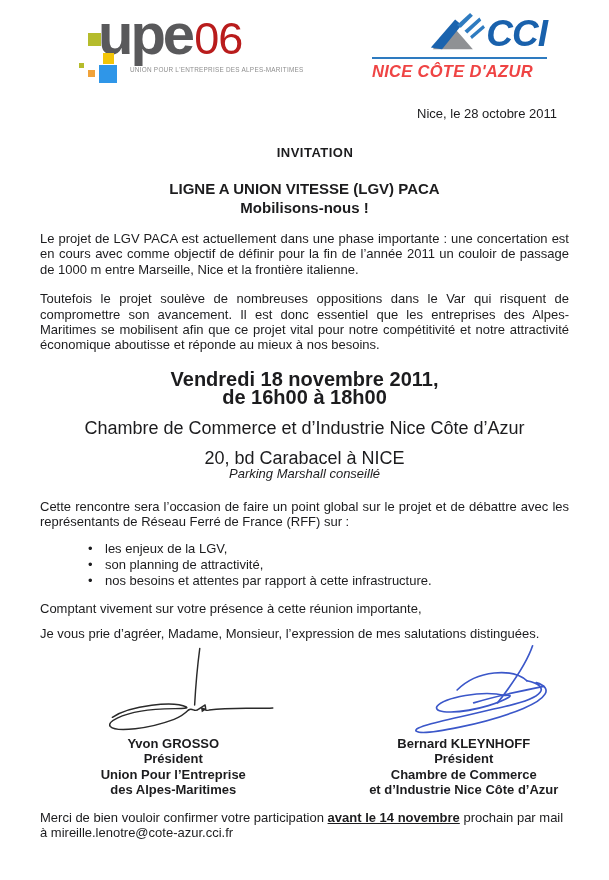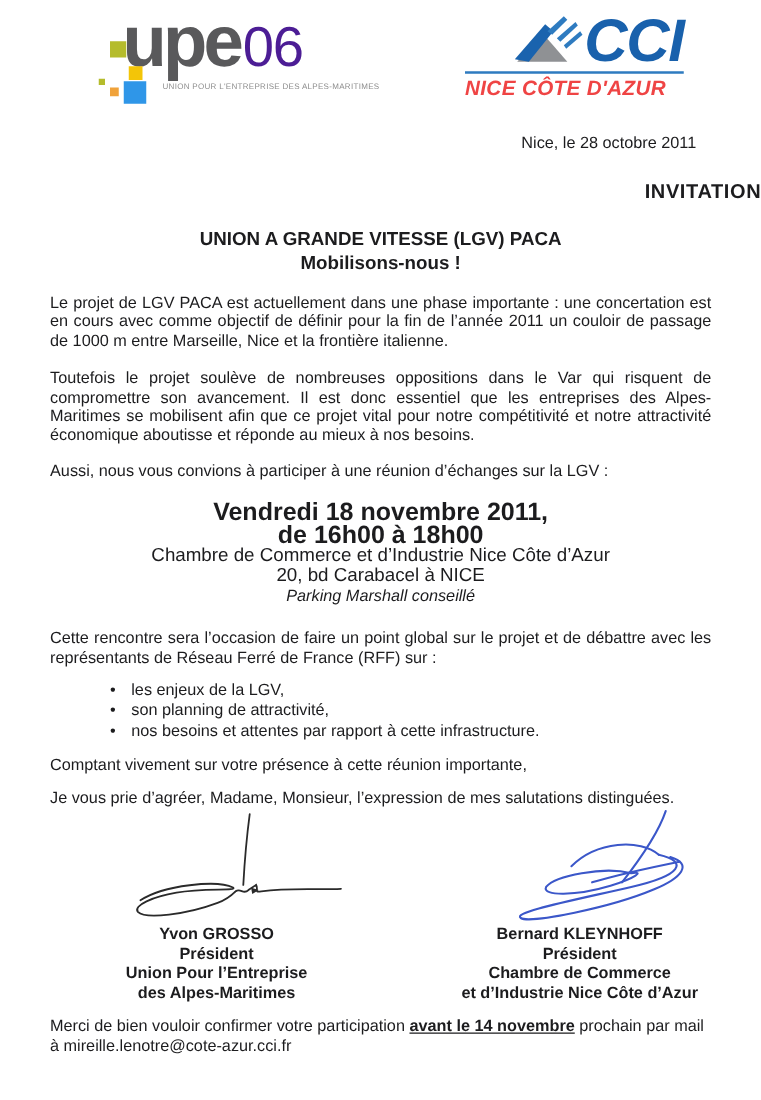--- a/index.html
+++ b/index.html
@@ -7,45 +7,45 @@
   .page {
     width:609px; height:880px; margin:0 auto; background:#ffffff;
     font-family:"Liberation Sans", sans-serif; color:#1c1c1e; overflow:hidden;
     position:relative;
   }
   
   .header { display:flex; justify-content:space-between; padding:8px 62px 0 74px; height:92px; }
   .upe-logo { position:relative; width:215px; height:82px; }
   .upe-text { position:absolute; left:24px; top:-4px; display:flex; align-items:baseline; z-index:2; }
   .upe-word { font-size:58px; font-weight:700; color:#59595b; letter-spacing:-3px; line-height:60px; }
-  .upe-num  { font-size:45px; font-weight:400; color:#4c1d95; letter-spacing:-1px; margin-left:2px; }
+  .upe-num  { font-size:45px; font-weight:400; color:#b91c1c; letter-spacing:-1px; margin-left:2px; }
   .upe-tagline { position:absolute; left:56px; top:58px; font-size:6.4px; color:#8e8e8e; letter-spacing:0.25px; white-space:nowrap; z-index:2; }
   .sq { position:absolute; z-index:1; }
   .sq-olive  { width:13px; height:13px; left:14px; top:25px; background:#b5bc2c; }
   .sq-yellow { width:11px; height:11px; left:29px; top:45px; background:#f3c508; z-index:3; }
   .sq-blue   { width:18px; height:18px; left:25px; top:57px; background:#2f96e8; }
   .sq-orange { width:7px;  height:7px;  left:14px; top:62px; background:#f0a23a; }
   .sq-olive2 { width:5px;  height:5px;  left:5px;  top:55px; background:#b5bc2c; }
   .cci-logo { width:175px; margin-top:4px; }
   .cci-top { display:flex; align-items:flex-end; justify-content:flex-end; }
-  .cci-acronym { font-size:48px; font-weight:700; font-style:italic; color:#1961ac; line-height:40px; letter-spacing:-1px; }
+  .cci-acronym { font-size:37px; font-weight:700; font-style:italic; color:#1961ac; line-height:40px; letter-spacing:-1px; }
   .cci-rule { height:2px; background:#2e7bc0; margin-top:3px; }
   .cci-region { font-size:16.5px; font-weight:700; font-style:italic; color:#ef4444; letter-spacing:0.3px; margin-top:3px; text-align:left; white-space:nowrap; }
   
   .date-line { text-align:right; padding-right:52px; margin-top:14px; font-size:13px; }
-  .title { text-align:right; margin-top:24px; font-size:16px; font-weight:700; letter-spacing:0.5px;padding-left:21px; }
+  .title { text-align:center; margin-top:24px; font-size:13px; font-weight:700; letter-spacing:0.5px;padding-left:21px; }
   .subtitle { text-align:center; margin-top:19px; font-size:15px; font-weight:700; line-height:19px; }
   .body-text { padding:0 40px; font-size:13px; line-height:15.4px; }
   .para { text-align:justify; }
   .p1 { margin-top:14px; }
   .p2 { margin-top:14px; }
   .p3 { margin-top:13px; text-align:left; }
   .meeting { text-align:center; margin-top:17px; }
   .meeting .m-bold { font-size:20px; font-weight:700; line-height:18px; }
-  .meeting .m-reg  { font-size:15px; line-height:16px; }
+  .meeting .m-reg  { font-size:18px; line-height:16px;margin-top:14px; }
   .meeting .m-italic { font-size:13px; line-height:16px; font-style:italic; }
   .p4 { margin-top:17px; }
   ul.points { list-style:none; margin-top:11px; }
   ul.points li { position:relative; padding-left:65px; text-align:justify; line-height:15.4px; margin-bottom:1px; }
   ul.points li::before { content:"\2022"; position:absolute; left:48px; top:0; }
   .closing1 { margin-top:12px; }
   .closing2 { margin-top:10px; }
   
   .sig-draw-row { display:flex; justify-content:space-between; padding:0 35px 0 100px; margin-top:2px; height:92px; }
   .sig-text-row { display:flex;margin-left:28px; }
@@ -86,28 +86,27 @@
       </div>
       <div class="cci-rule"></div>
       <div class="cci-region">NICE CÔTE D'AZUR</div>
     </div>
   </div>
 
   <div class="date-line">Nice, le 28 octobre 2011</div>
 
   <div class="title">INVITATION</div>
   <div class="subtitle">
-    <div>UNION A GRANDE VITESSE (LGV) PACA</div>
+    <div>LIGNE A UNION VITESSE (LGV) PACA</div>
     <div>Mobilisons-nous !</div>
   </div>
 
   <div class="body-text">
     <p class="para p1">Le projet de LGV PACA est actuellement dans une phase importante : une concertation est en cours avec comme objectif de définir pour la fin de l’année 2011 un couloir de passage de 1000 m entre Marseille, Nice et la frontière italienne.</p>
     <p class="para p2">Toutefois le projet soulève de nombreuses oppositions dans le Var qui risquent de compromettre son avancement. Il est donc essentiel que les entreprises des Alpes-Maritimes se mobilisent afin que ce projet vital pour notre compétitivité et notre attractivité économique aboutisse et réponde au mieux à nos besoins.</p>
-    <p class="para p3">Aussi, nous vous convions à participer à une réunion d’échanges sur la LGV :</p>
 
     <div class="meeting">
       <div class="m-bold">Vendredi 18 novembre 2011,</div>
       <div class="m-bold">de 16h00 à 18h00</div>
       <div class="m-reg">Chambre de Commerce et d’Industrie Nice Côte d’Azur</div>
       <div class="m-reg">20, bd Carabacel à NICE</div>
       <div class="m-italic">Parking Marshall conseillé</div>
     </div>
 
     <p class="para p4">Cette rencontre sera l’occasion de faire un point global sur le projet et de débattre avec les représentants de Réseau Ferré de France (RFF) sur :</p>

